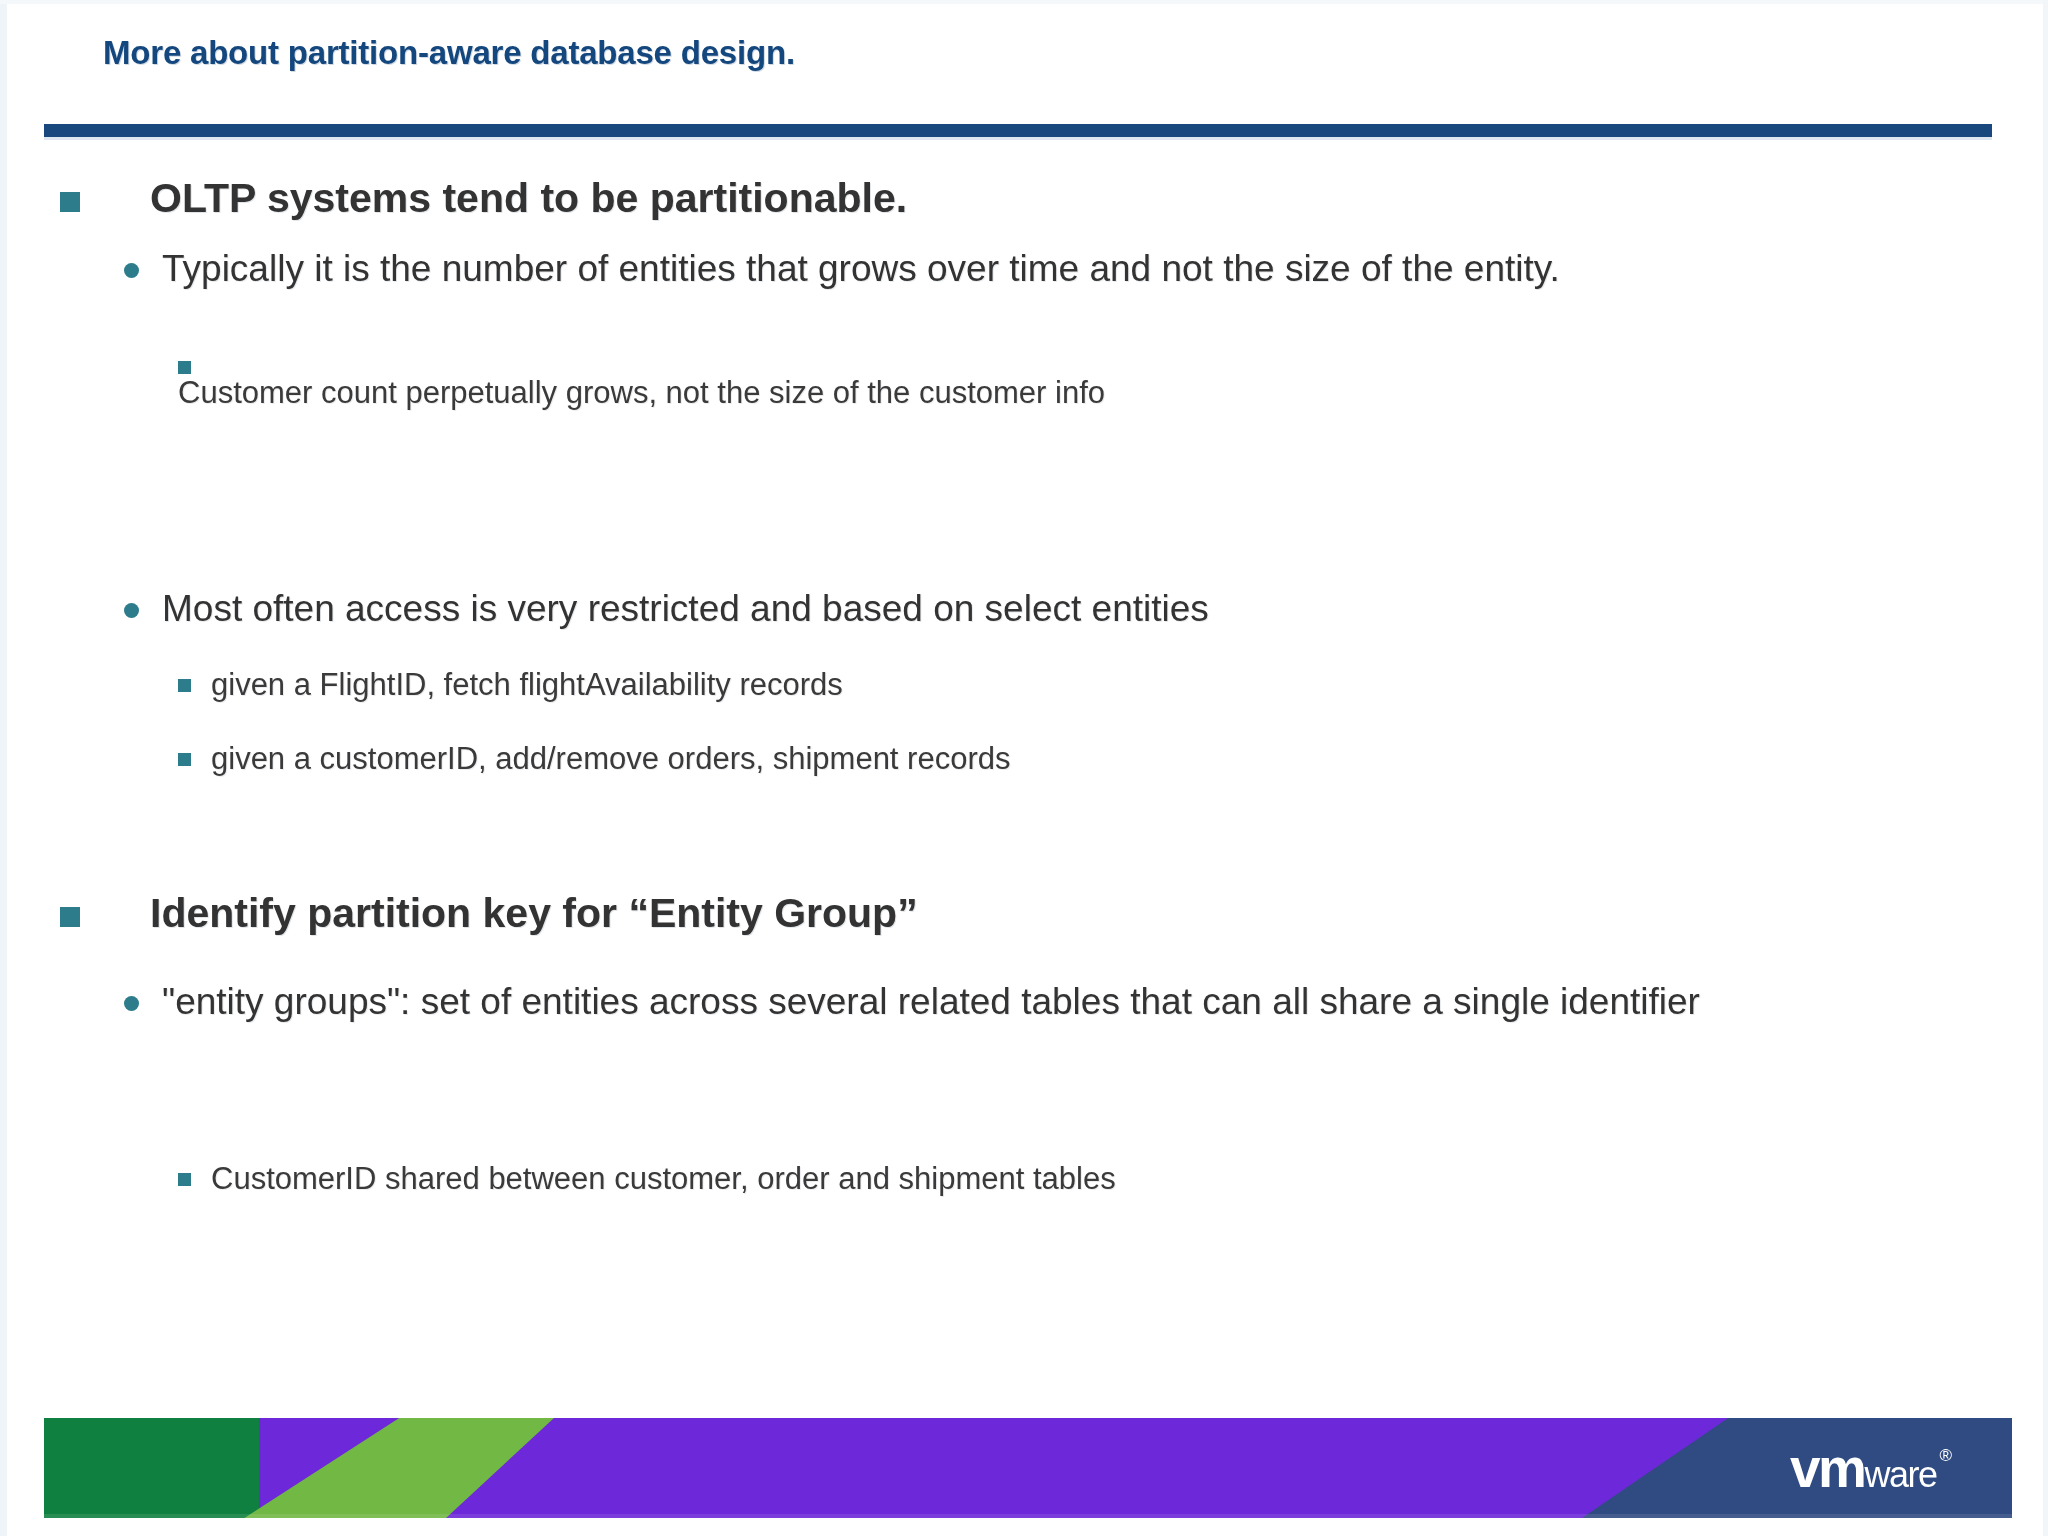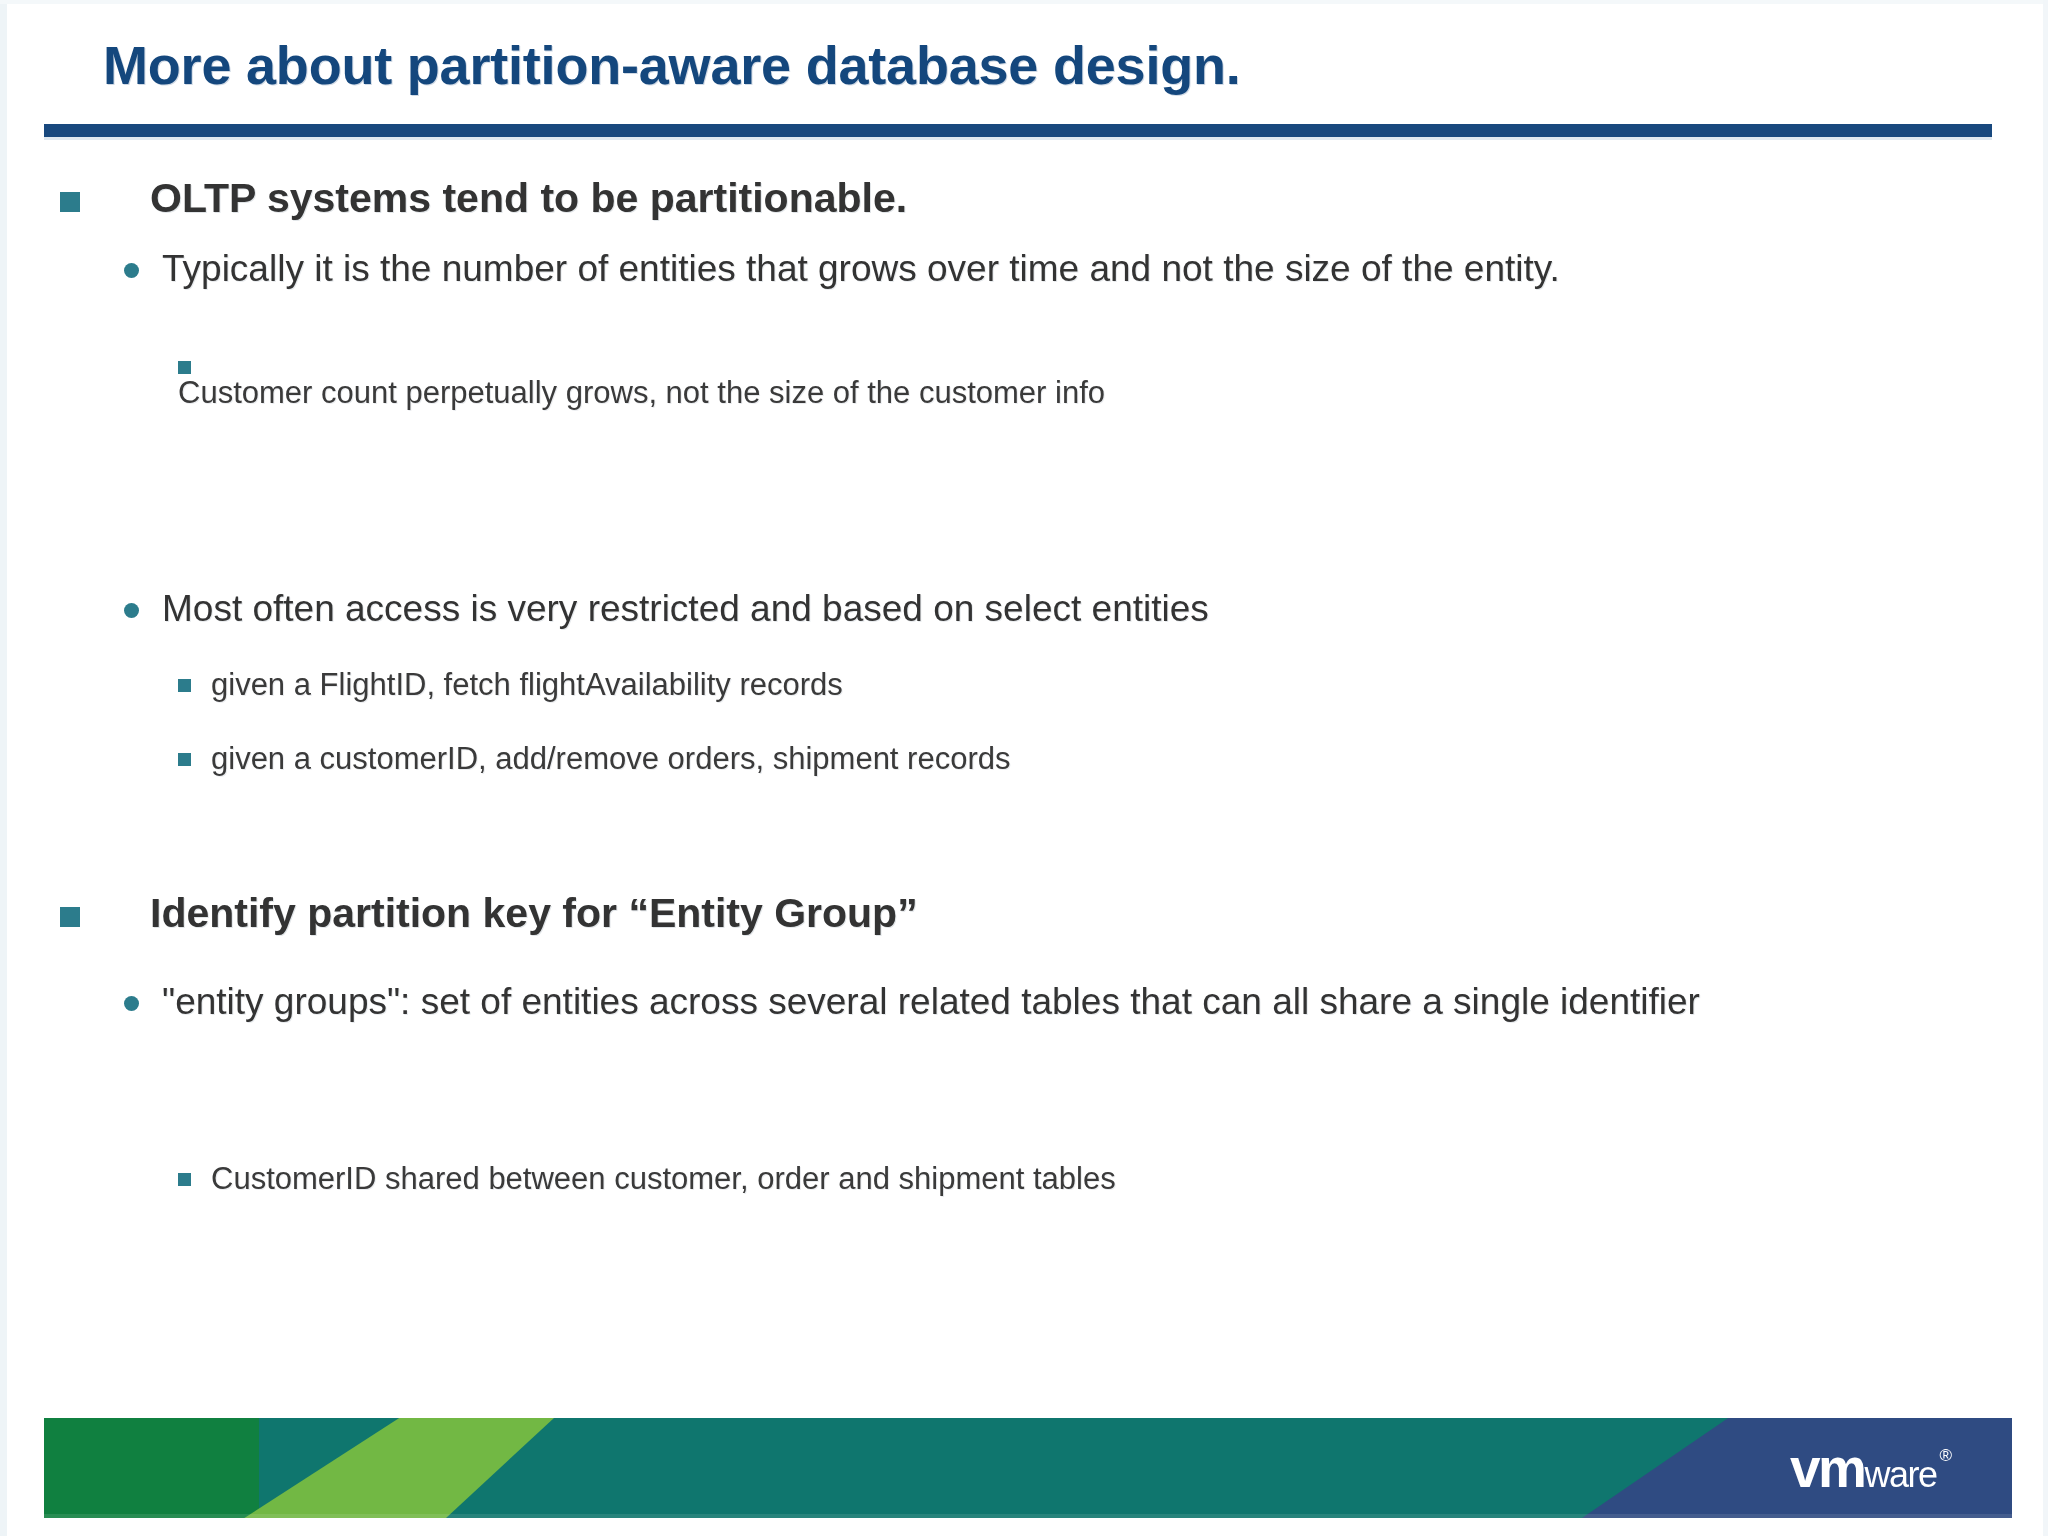--- a/index.html
+++ b/index.html
@@ -14,21 +14,21 @@
 
   
   .edge-left{position:absolute;left:0;top:0;width:7px;height:1536px;background:#eef4f7;}
   .edge-top{position:absolute;left:0;top:0;width:2048px;height:4px;background:#f4f8fa;}
   .edge-right{position:absolute;right:0;top:0;width:5px;height:1536px;background:#f2f6f9;}
 
   
   .title-block{position:absolute;left:0;top:0;width:2048px;height:140px;}
   .slide-title{
     position:absolute;left:103px;top:34px;
-    font-size:54px;font-weight:bold;
+    font-size:33px;font-weight:bold;
     color:#14477D;
     letter-spacing:-0.2px;
     white-space:nowrap;
     text-shadow:1px 1px 0 rgba(150,170,195,0.45);
   }
   .title-rule{
     position:absolute;left:44px;top:124px;
     width:1948px;height:13px;
     background:#18487E;
   }
@@ -58,21 +58,21 @@
         text-shadow:1px 1px 0 rgba(180,188,196,0.28);}
   .lvl3 .mk{width:13px;height:13px;background:#2C7C8C;margin-right:20px;margin-top:13px;flex:0 0 auto;}
 
   .txt{display:block;}
 
   
   .footer{
     position:absolute;left:44px;bottom:18px;
     width:1968px;height:100px;
     overflow:hidden;
-    background:#0f766e;
+    background:#6d28d9;
   }
   .f-green{position:absolute;left:0;top:0;width:215px;height:100px;background:#108040;}
   
   .f-lt{
     position:absolute;left:150px;top:0;width:360px;height:100px;
     background:#72B844;
     clip-path:polygon(57% 0, 100% 0, 70% 100%, 14% 100%);
   }
   .f-navy{
     position:absolute;right:0;top:0;width:430px;height:100px;

